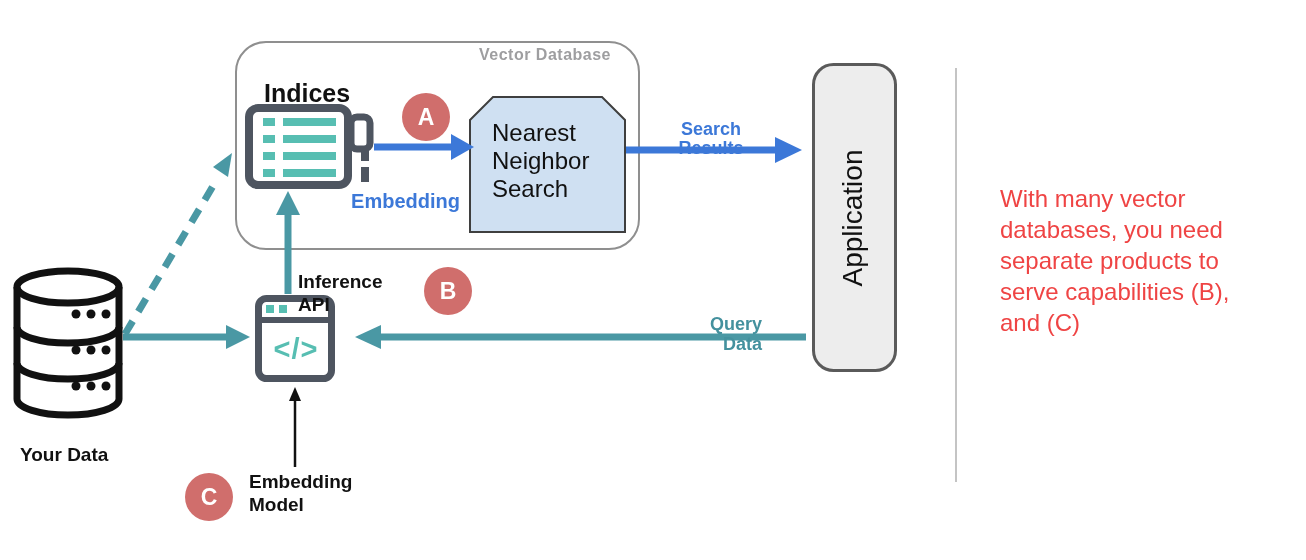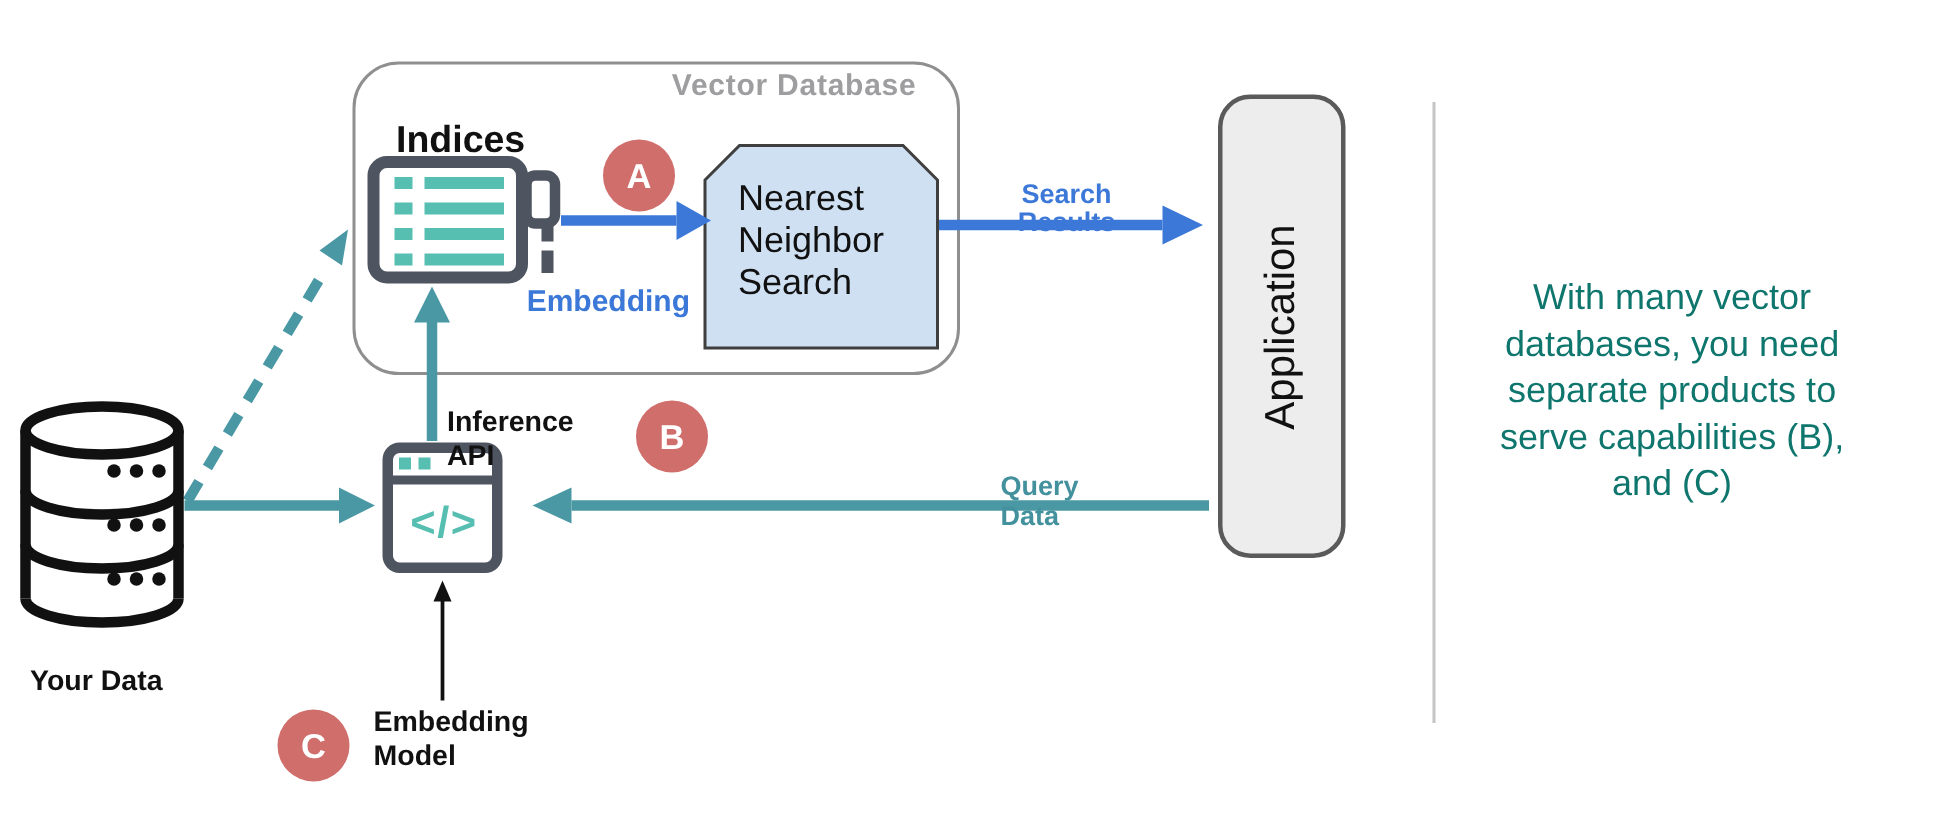--- a/index.html
+++ b/index.html
@@ -5,48 +5,48 @@
   html,body{margin:0;padding:0;background:#fff;}
   .stage{
     position:relative;width:1306px;height:560px;background:#fff;
     font-family:"Liberation Sans", sans-serif;overflow:hidden;color:#111;
   }
   .stage svg{position:absolute;left:0;top:0;}
   .lbl{position:absolute;white-space:nowrap;}
   .pre{white-space:pre-line;}
 
   .vector-db-label{left:311px;top:46px;width:300px;text-align:right;
-    font-size:20px;font-weight:bold;color:#9E9EA0;letter-spacing:.5px;}
+    font-size:16px;font-weight:bold;color:#9E9EA0;letter-spacing:.5px;}
   .indices-label{left:264px;top:79px;font-size:25px;font-weight:bold;}
   .nns-label{left:492px;top:119px;font-size:24px;line-height:28px;color:#111;}
   .embedding-label{left:260px;top:190px;width:200px;text-align:right;
     font-size:20px;font-weight:bold;color:#3C78D8;}
   .search-results-label{left:662px;top:120px;width:98px;text-align:center;
     font-size:18px;line-height:19px;font-weight:bold;color:#3C78D8;}
-  .query-data-label{left:667px;top:314px;width:95px;text-align:left;
+  .query-data-label{left:667px;top:314px;width:95px;text-align:right;
     font-size:18px;line-height:20px;font-weight:bold;color:#44919E;}
   .application-box-label{left:810px;top:63px;width:87px;height:309px;
     display:flex;align-items:center;justify-content:center;}
   .application-box-label span{transform:rotate(-90deg);white-space:nowrap;
     font-size:28px;color:#111;}
   .inference-api-label{left:298px;top:270px;width:114px;text-align:left;
     font-size:19px;line-height:23px;font-weight:bold;}
   .code-glyph{left:257px;top:322px;width:78px;height:54px;display:flex;
     align-items:center;justify-content:center;font-size:29px;font-weight:bold;
     color:#57BEB2;letter-spacing:1px;}
   .your-data-label{left:20px;top:432px;font-size:19px;font-weight:bold;margin-top:12px;}
   .embedding-model-label{left:249px;top:470px;font-size:19px;line-height:23px;
     font-weight:bold;}
   .badge{position:absolute;width:48px;height:48px;border-radius:50%;
     background:#D06E6C;color:#fff;font-size:23px;font-weight:bold;
     display:flex;align-items:center;justify-content:center;}
   .badge-a{left:402px;top:93px;}
   .badge-b{left:424px;top:267px;}
   .badge-c{left:185px;top:473px;}
-  .note-text{left:1000px;top:183px;font-size:24px;line-height:31px;color:#0f766e;text-align:center;}
+  .note-text{left:1000px;top:183px;font-size:24px;line-height:31px;color:#ef4444;}
 </style>
 </head>
 <body>
 
 <div class="stage">
 
   <svg width="1306" height="560" viewBox="0 0 1306 560">
 
     <rect x="236" y="42" width="403" height="207" rx="30" fill="#FFFFFF" stroke="#8F8F8F" stroke-width="2"></rect>
 

